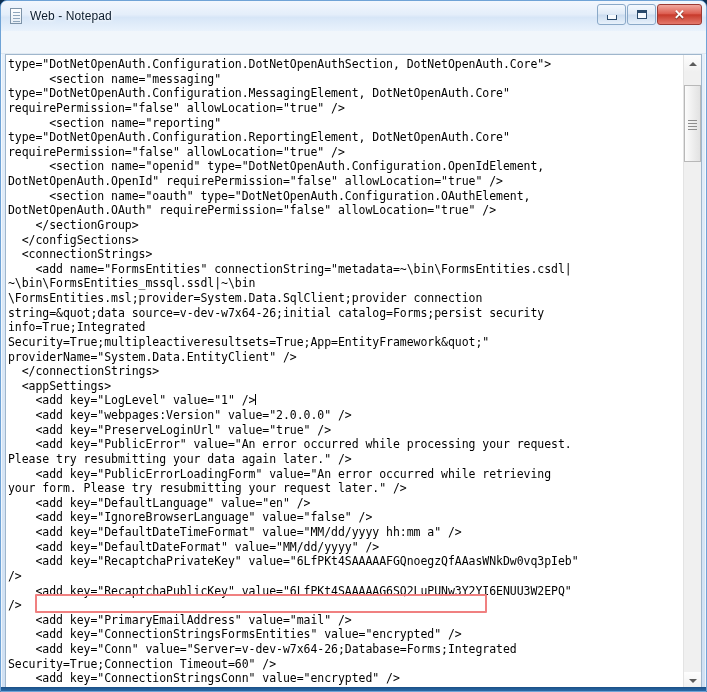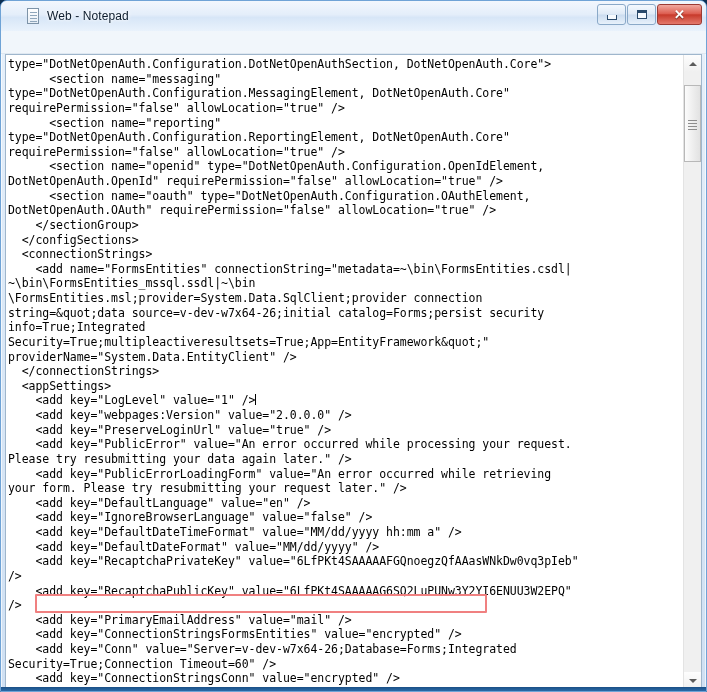--- a/index.html
+++ b/index.html
@@ -31,21 +31,21 @@
 
   
   .titlebar {
     position: relative;
     height: 30px;
     box-sizing: border-box;
     background: linear-gradient(to bottom, #f2f7fd 0%, #e4eefa 45%, #d7e6f7 55%, #e9f2fc 100%);
     border-radius: 6px 6px 0 0;
     display: flex;
     align-items: center;
-    padding-left: 24px;
+    padding-left: 7px;
     user-select: none;
   }
   .app-icon {
     width: 16px; height: 16px;
     margin-right: 6px;
     position: relative;
     flex: 0 0 auto;
   }
   .app-icon .page {
     position: absolute;

